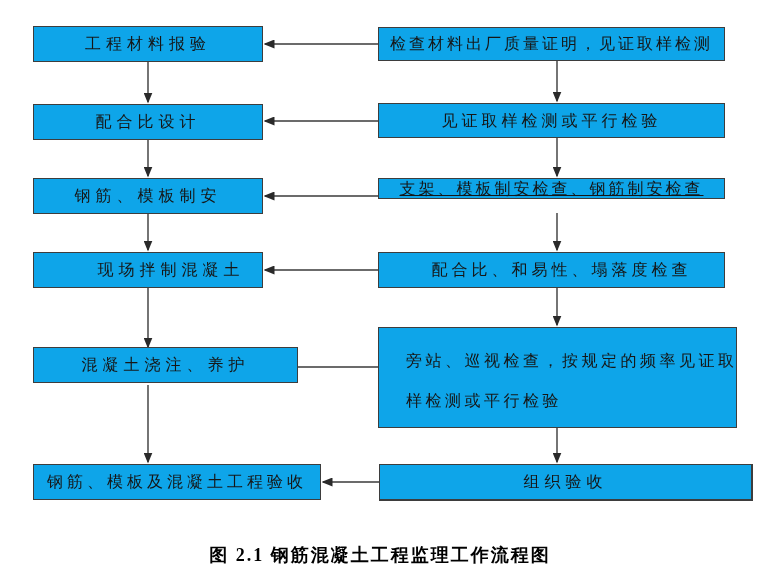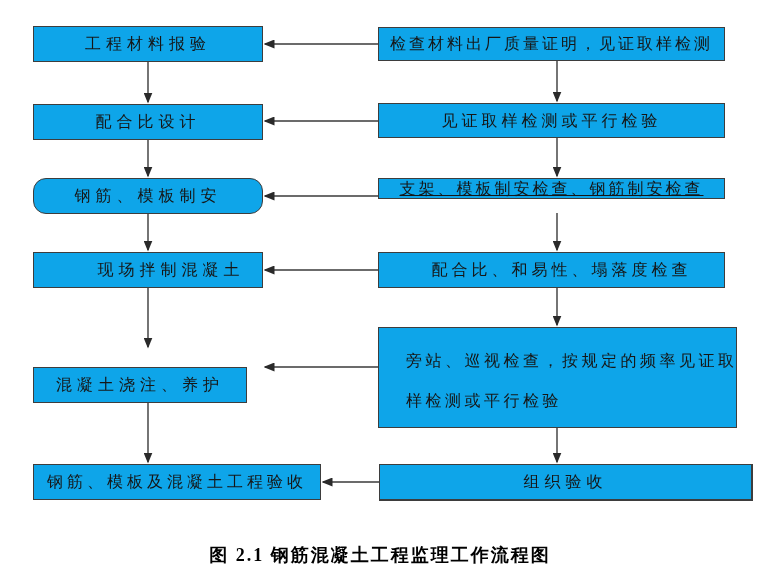--- a/index.html
+++ b/index.html
@@ -8,23 +8,23 @@
     font-family:"Liberation Serif", serif;color:#161616;
   }
   #arrows{position:absolute;left:0;top:0;width:760px;height:584px;pointer-events:none;}
   .fbox{
     position:absolute;box-sizing:border-box;border:1px solid #3d3d3d;background:#0ea5e9;
     display:flex;align-items:center;justify-content:center;
     font-size:16px;letter-spacing:5px;line-height:1;white-space:nowrap;
   }
   .l1{left:33px;top:26px;width:230px;height:36px;}
   .l2{left:33px;top:104px;width:230px;height:36px;}
-  .l3{left:33px;top:178px;width:230px;height:36px;border-radius:13px;}
+  .l3{left:33px;top:178px;width:230px;height:36px;}
   .l4{left:33px;top:252px;width:230px;height:36px;padding-left:46px;}
-  .l5{left:33px;top:367px;width:214px;height:36px;}
+  .l5{left:33px;top:347px;width:265px;height:36px;}
   .l6{left:33px;top:464px;width:288px;height:36px;letter-spacing:4px;}
   .r1{left:378px;top:27px;width:347px;height:34px;letter-spacing:3px;}
   .r2{left:378px;top:103px;width:347px;height:35px;letter-spacing:4px;}
   .r3{left:378px;top:178px;width:347px;height:21px;letter-spacing:3px;text-decoration:underline;}
   .r4{left:378px;top:252px;width:347px;height:36px;letter-spacing:4px;padding-left:20px;}
   .r5{
     left:378px;top:327px;width:359px;height:101px;
     display:block;padding:13px 14px 0 27px;letter-spacing:3.5px;
     white-space:nowrap;line-height:40px;justify-content:flex-start;
   }

